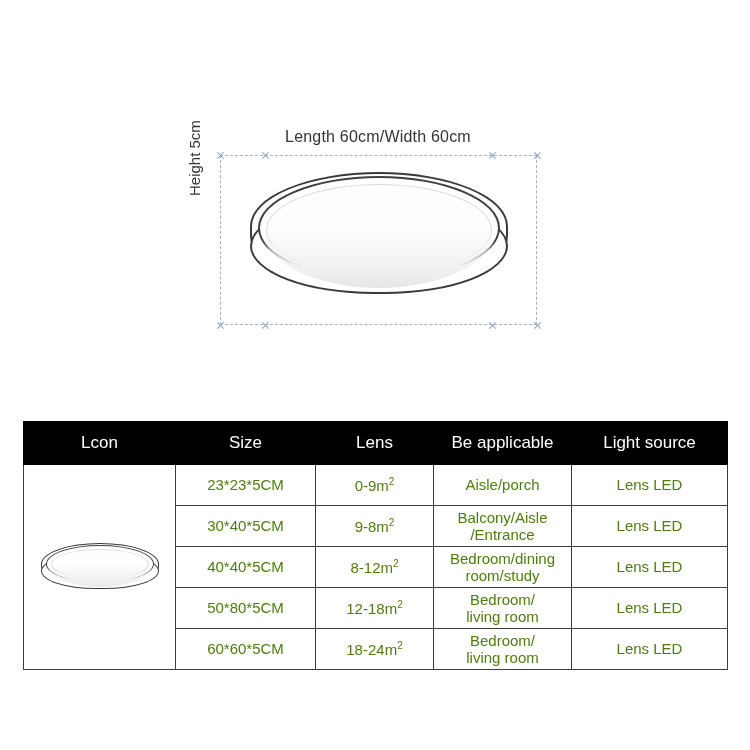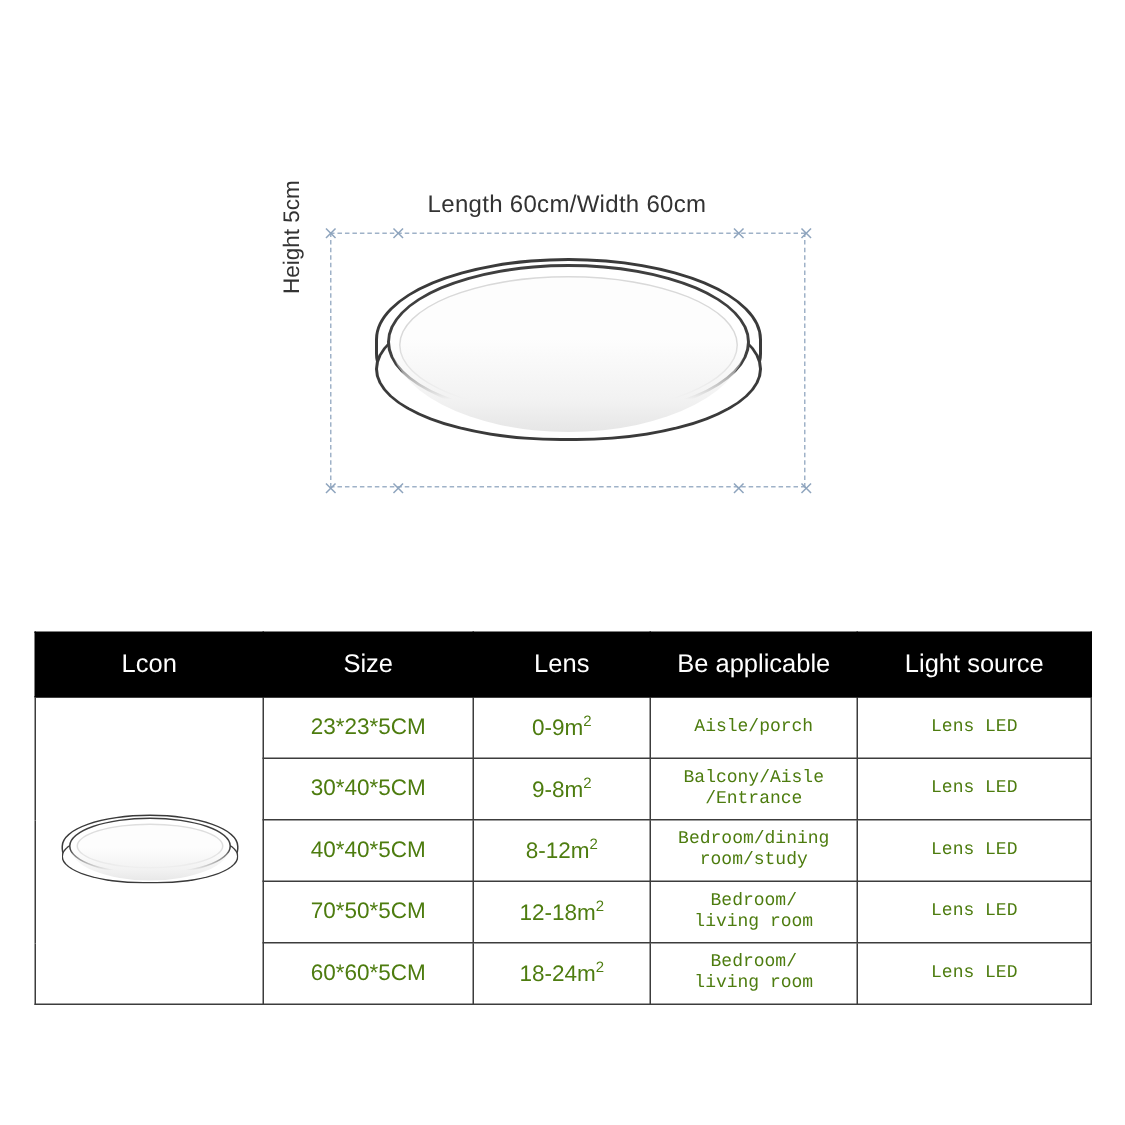--- a/index.html
+++ b/index.html
@@ -198,21 +198,21 @@
   .col-icon   { width: 152px; }
   .col-size   { width: 140px; }
   .col-space  { width: 118px; }
   .col-appl   { width: 138px; }
   .col-source { width: 156px; }
 
   td.icon-cell {
     border-left: 1px solid #3c3c3c;
     border-right: 1px solid #3c3c3c;
   }
-  .cell-small { font-size: 12px; font-family: Liberation Mono, monospace; }
+  .cell-small { font-size: 15px; }
   .sup { font-size: 10px; vertical-align: super; }
 
   
   #lamp-small {
     position: relative;
     width: 118px;
     height: 52px;
     margin: 0 auto;
   }
   #lamp-small .sbody {
@@ -343,21 +343,21 @@
       <td>
         <span>8-12</span><span>m</span><span class="sup">2</span>
       </td>
       <td class="cell-small">
         <div>Bedroom/dining</div>
         <div>room/study</div>
       </td>
       <td class="cell-small">Lens LED</td>
     </tr>
     <tr>
-      <td>70*50*5CM</td>
+      <td>50*80*5CM</td>
       <td>
         <span>12-18</span><span>m</span><span class="sup">2</span>
       </td>
       <td class="cell-small">
         <div>Bedroom/</div>
         <div>living room</div>
       </td>
       <td class="cell-small">Lens LED</td>
     </tr>
     <tr>

